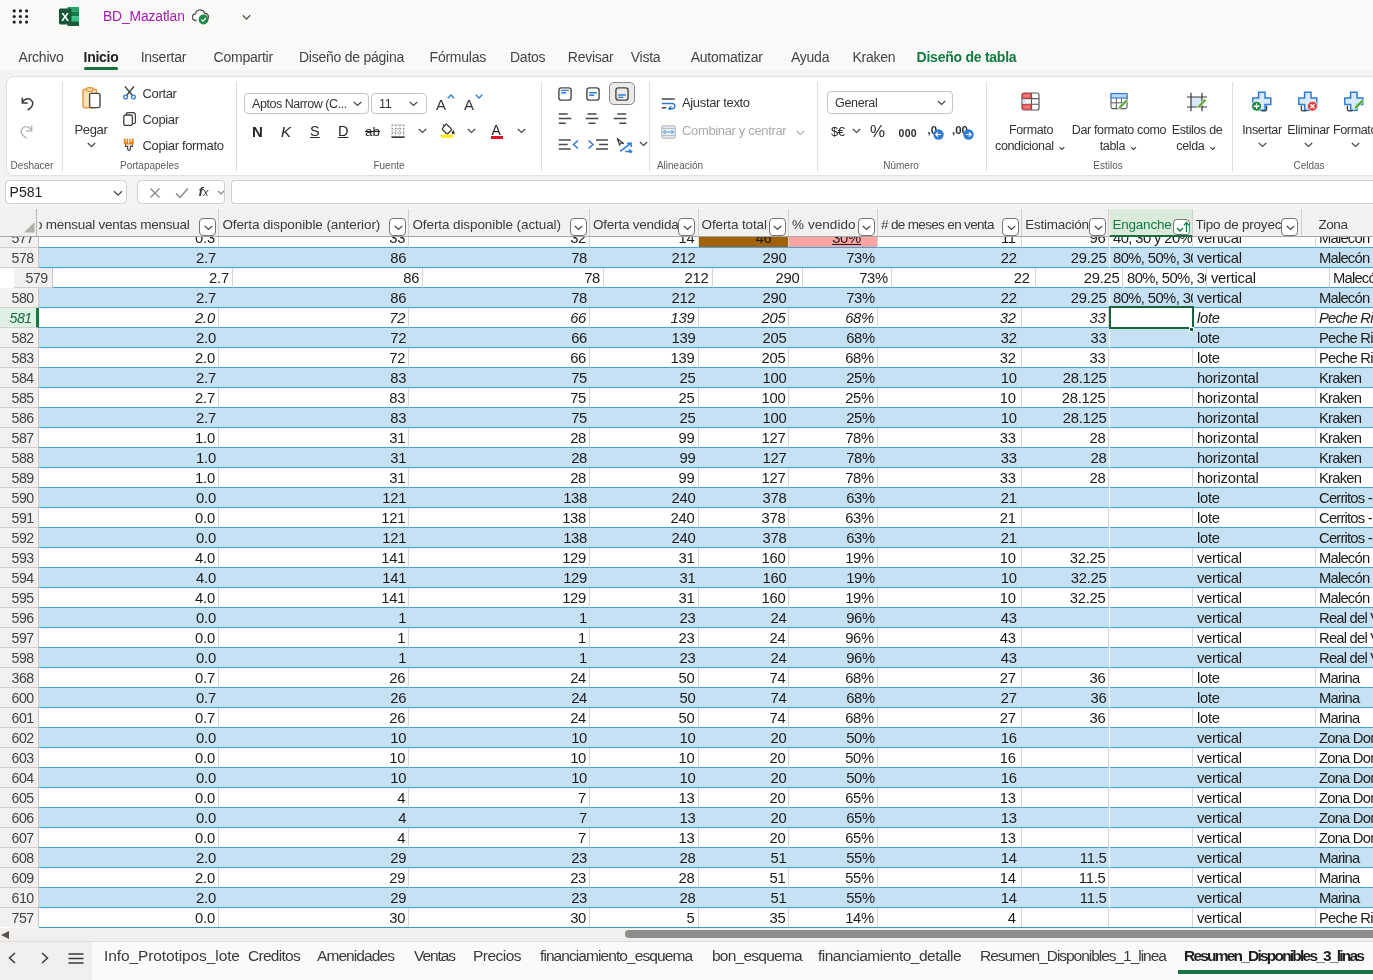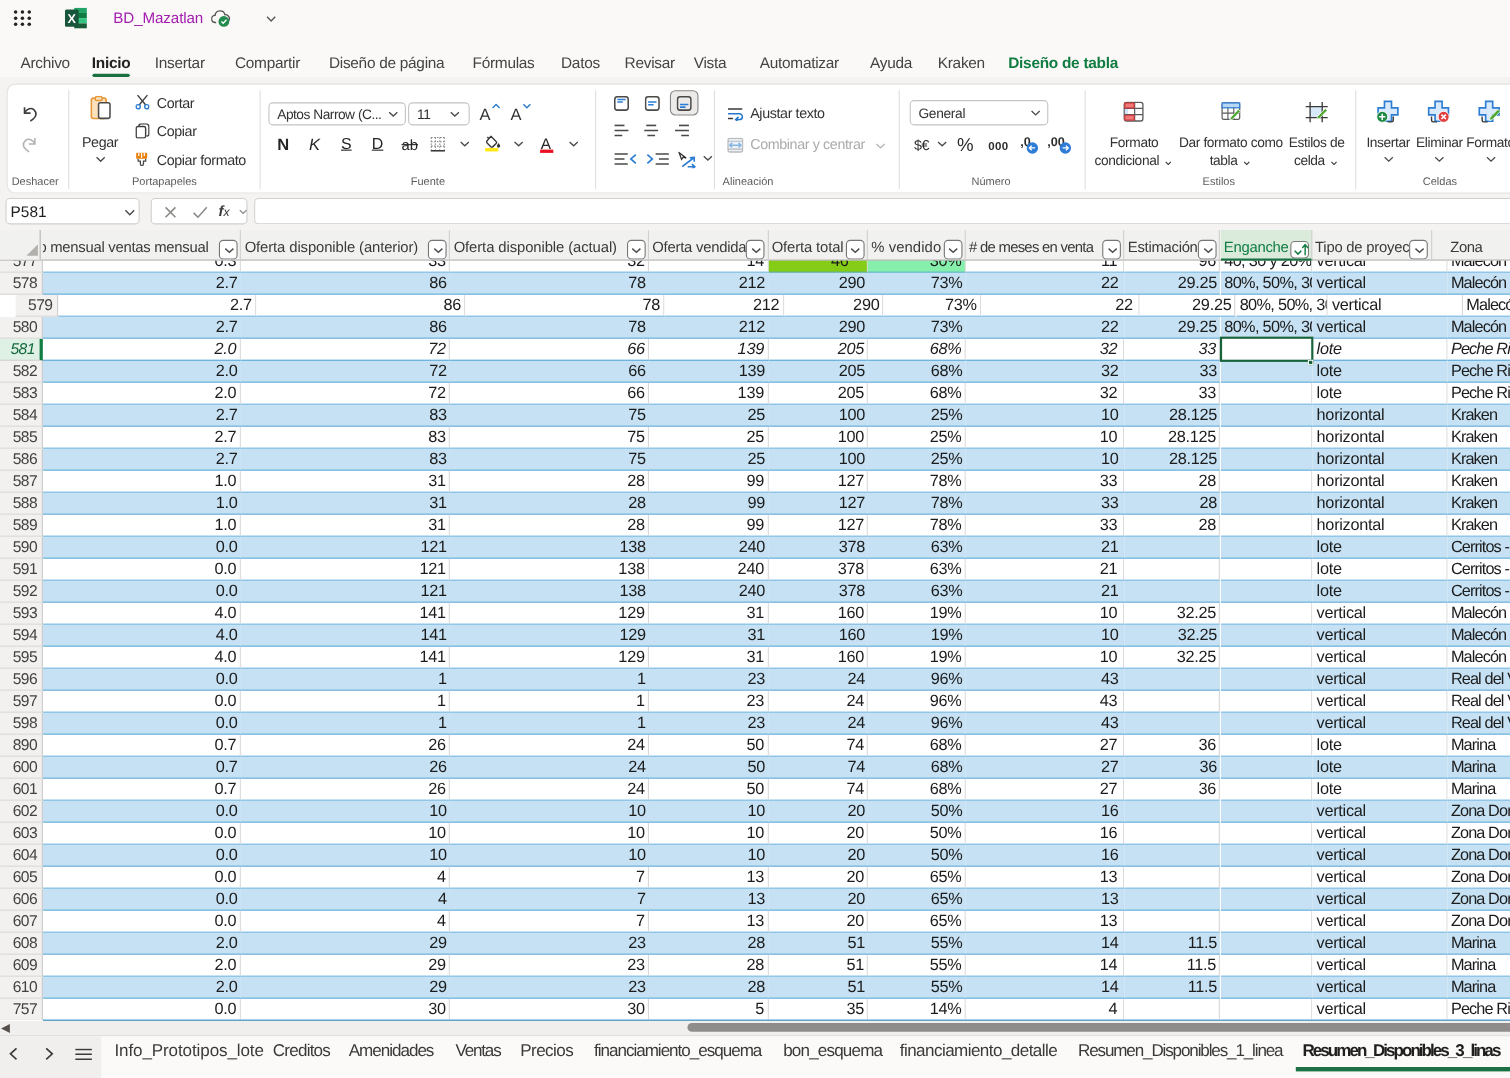--- a/index.html
+++ b/index.html
@@ -435,22 +435,22 @@
 <div class="t" style="letter-spacing:-0.44px;">Zona</div>
 </div>
 </div>
 <div class="abs" style="left:0;top:28px;width:1373px;height:690px;overflow:hidden">
 <div class="row" style="top:0px;height:11px;">
 <div class="rn" style="top:-9px;border-bottom:1px solid #d1cfcd">577</div>
 <div class="cell num" style="left:38.5px;width:180.9px;top:-9px;background:#fff;border-bottom:1.4px solid #48a0d6;border-right:1px solid #d9d7d5;padding-right:3.5px;line-height:20px;">0.3</div>
 <div class="cell num" style="left:219.4px;width:190px;top:-9px;background:#fff;border-bottom:1.4px solid #48a0d6;border-right:1px solid #d9d7d5;padding-right:3.2px;line-height:20px;">33</div>
 <div class="cell num" style="left:409.4px;width:180.6px;top:-9px;background:#fff;border-bottom:1.4px solid #48a0d6;border-right:1px solid #d9d7d5;padding-right:2.9px;line-height:20px;">32</div>
 <div class="cell num" style="left:590px;width:108.5px;top:-9px;background:#fff;border-bottom:1.4px solid #48a0d6;border-right:1px solid #d9d7d5;padding-right:3px;line-height:20px;">14</div>
-<div class="cell num" style="left:698.5px;width:90px;top:-9px;background:#84cc16;border-bottom:1.4px solid #48a0d6;border-right:1px solid #d9d7d5;padding-right:16px;line-height:20px;">46</div>
-<div class="cell num" style="left:789px;width:89px;top:-9px;background:#86efac;border-bottom:1.4px solid #48a0d6;border-right:1px solid #d9d7d5;padding-right:3px;line-height:20px;">30%</div>
+<div class="cell num" style="left:698.5px;width:90px;top:-9px;background:#a16207;border-bottom:1.4px solid #48a0d6;border-right:1px solid #d9d7d5;padding-right:16px;line-height:20px;">46</div>
+<div class="cell num" style="left:789px;width:89px;top:-9px;background:#fca5a5;border-bottom:1.4px solid #48a0d6;border-right:1px solid #d9d7d5;padding-right:16px;line-height:20px;text-decoration:underline;">30%</div>
 <div class="cell num" style="left:878px;width:144.3px;top:-9px;background:#fff;border-bottom:1.4px solid #48a0d6;border-right:1px solid #d9d7d5;padding-right:5.5px;line-height:20px;">11</div>
 <div class="cell num" style="left:1022.3px;width:87.2px;top:-9px;background:#fff;border-bottom:1.4px solid #48a0d6;border-right:1px solid #d9d7d5;padding-right:3px;line-height:20px;">96</div>
 <div class="cell" style="left:1109.5px;width:83px;top:-9px;background:#fff;border-bottom:1.4px solid #48a0d6;border-right:1px solid #d9d7d5;padding-left:3.5px;line-height:20px;letter-spacing:-0.6px;text-align:right;">40, 30 y 20%</div>
 <div class="cell" style="left:1192.5px;width:123px;top:-9px;background:#fff;border-bottom:1.4px solid #48a0d6;border-right:1px solid #d9d7d5;padding-left:4.4px;line-height:20px;">vertical</div>
 <div class="cell" style="left:1315.5px;width:58.5px;top:-9px;background:#fff;border-bottom:1.4px solid #48a0d6;padding-left:3.5px;line-height:20px;letter-spacing:-0.8px;">Malecón (</div>
 </div>
 <div class="row" style="top:11px;height:20px;">
 <div class="rn" style="top:0px;border-bottom:1px solid #d1cfcd">578</div>
 <div class="cell num" style="left:38.5px;width:180.9px;top:0px;background:#c5e1f3;border-bottom:1.4px solid #48a0d6;padding-right:3.5px;line-height:20.4px;">2.7</div>
 <div class="cell num" style="left:219.4px;width:190px;top:0px;background:#c5e1f3;border-bottom:1.4px solid #48a0d6;padding-right:3.2px;line-height:20.4px;">86</div>
@@ -738,21 +738,21 @@
 <div class="cell num" style="left:590px;width:108.5px;top:0px;background:#c5e1f3;border-bottom:1.4px solid #48a0d6;padding-right:3px;line-height:20.4px;">23</div>
 <div class="cell num" style="left:698.5px;width:90.5px;top:0px;background:#c5e1f3;border-bottom:1.4px solid #48a0d6;padding-right:2.5px;line-height:20.4px;">24</div>
 <div class="cell num" style="left:789px;width:89px;top:0px;background:#c5e1f3;border-bottom:1.4px solid #48a0d6;padding-right:3px;line-height:20.4px;">96%</div>
 <div class="cell num" style="left:878px;width:144.3px;top:0px;background:#c5e1f3;border-bottom:1.4px solid #48a0d6;padding-right:5.5px;line-height:20.4px;">43</div>
 <div class="cell num" style="left:1022.3px;width:87.2px;top:0px;background:#c5e1f3;border-bottom:1.4px solid #48a0d6;padding-right:3px;line-height:20.4px;"></div>
 <div class="cell" style="left:1109.5px;width:83px;top:0px;background:#c5e1f3;border-bottom:1.4px solid #48a0d6;padding-left:3.5px;line-height:20.4px;letter-spacing:-0.6px;"></div>
 <div class="cell" style="left:1192.5px;width:123px;top:0px;background:#c5e1f3;border-bottom:1.4px solid #48a0d6;padding-left:4.4px;line-height:20.4px;">vertical</div>
 <div class="cell" style="left:1315.5px;width:58.5px;top:0px;background:#c5e1f3;border-bottom:1.4px solid #48a0d6;padding-left:3.5px;line-height:20.4px;letter-spacing:-0.8px;">Real del V</div>
 </div>
 <div class="row" style="top:431px;height:20px;">
-<div class="rn" style="top:0px;border-bottom:1px solid #d1cfcd">890</div>
+<div class="rn" style="top:0px;border-bottom:1px solid #d1cfcd">368</div>
 <div class="cell num" style="left:38.5px;width:180.9px;top:0px;background:#fff;border-bottom:1.4px solid #48a0d6;border-right:1px solid #d9d7d5;padding-right:3.5px;line-height:20.4px;">0.7</div>
 <div class="cell num" style="left:219.4px;width:190px;top:0px;background:#fff;border-bottom:1.4px solid #48a0d6;border-right:1px solid #d9d7d5;padding-right:3.2px;line-height:20.4px;">26</div>
 <div class="cell num" style="left:409.4px;width:180.6px;top:0px;background:#fff;border-bottom:1.4px solid #48a0d6;border-right:1px solid #d9d7d5;padding-right:2.9px;line-height:20.4px;">24</div>
 <div class="cell num" style="left:590px;width:108.5px;top:0px;background:#fff;border-bottom:1.4px solid #48a0d6;border-right:1px solid #d9d7d5;padding-right:3px;line-height:20.4px;">50</div>
 <div class="cell num" style="left:698.5px;width:90.5px;top:0px;background:#fff;border-bottom:1.4px solid #48a0d6;border-right:1px solid #d9d7d5;padding-right:2.5px;line-height:20.4px;">74</div>
 <div class="cell num" style="left:789px;width:89px;top:0px;background:#fff;border-bottom:1.4px solid #48a0d6;border-right:1px solid #d9d7d5;padding-right:3px;line-height:20.4px;">68%</div>
 <div class="cell num" style="left:878px;width:144.3px;top:0px;background:#fff;border-bottom:1.4px solid #48a0d6;border-right:1px solid #d9d7d5;padding-right:5.5px;line-height:20.4px;">27</div>
 <div class="cell num" style="left:1022.3px;width:87.2px;top:0px;background:#fff;border-bottom:1.4px solid #48a0d6;border-right:1px solid #d9d7d5;padding-right:3px;line-height:20.4px;">36</div>
 <div class="cell" style="left:1109.5px;width:83px;top:0px;background:#fff;border-bottom:1.4px solid #48a0d6;border-right:1px solid #d9d7d5;padding-left:3.5px;line-height:20.4px;letter-spacing:-0.6px;"></div>
 <div class="cell" style="left:1192.5px;width:123px;top:0px;background:#fff;border-bottom:1.4px solid #48a0d6;border-right:1px solid #d9d7d5;padding-left:4.4px;line-height:20.4px;">lote</div>

